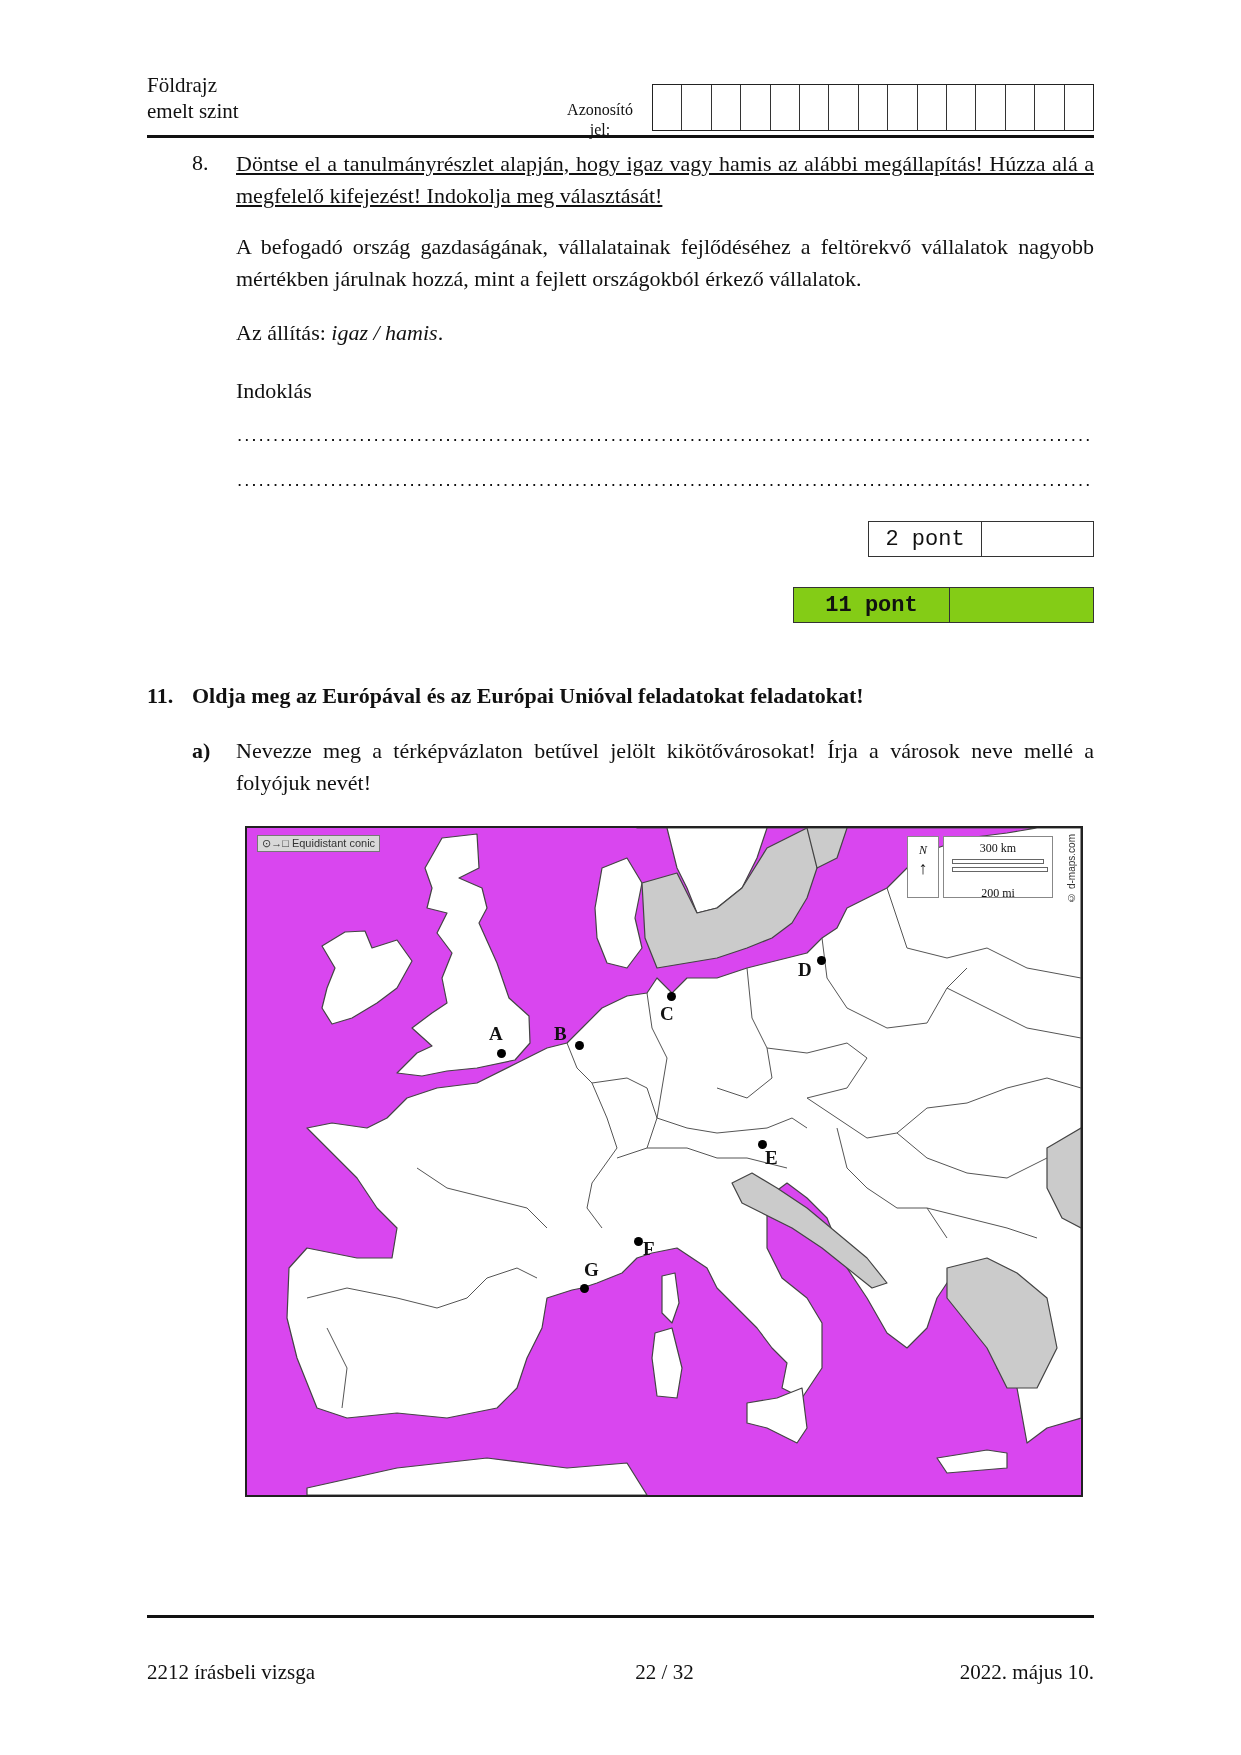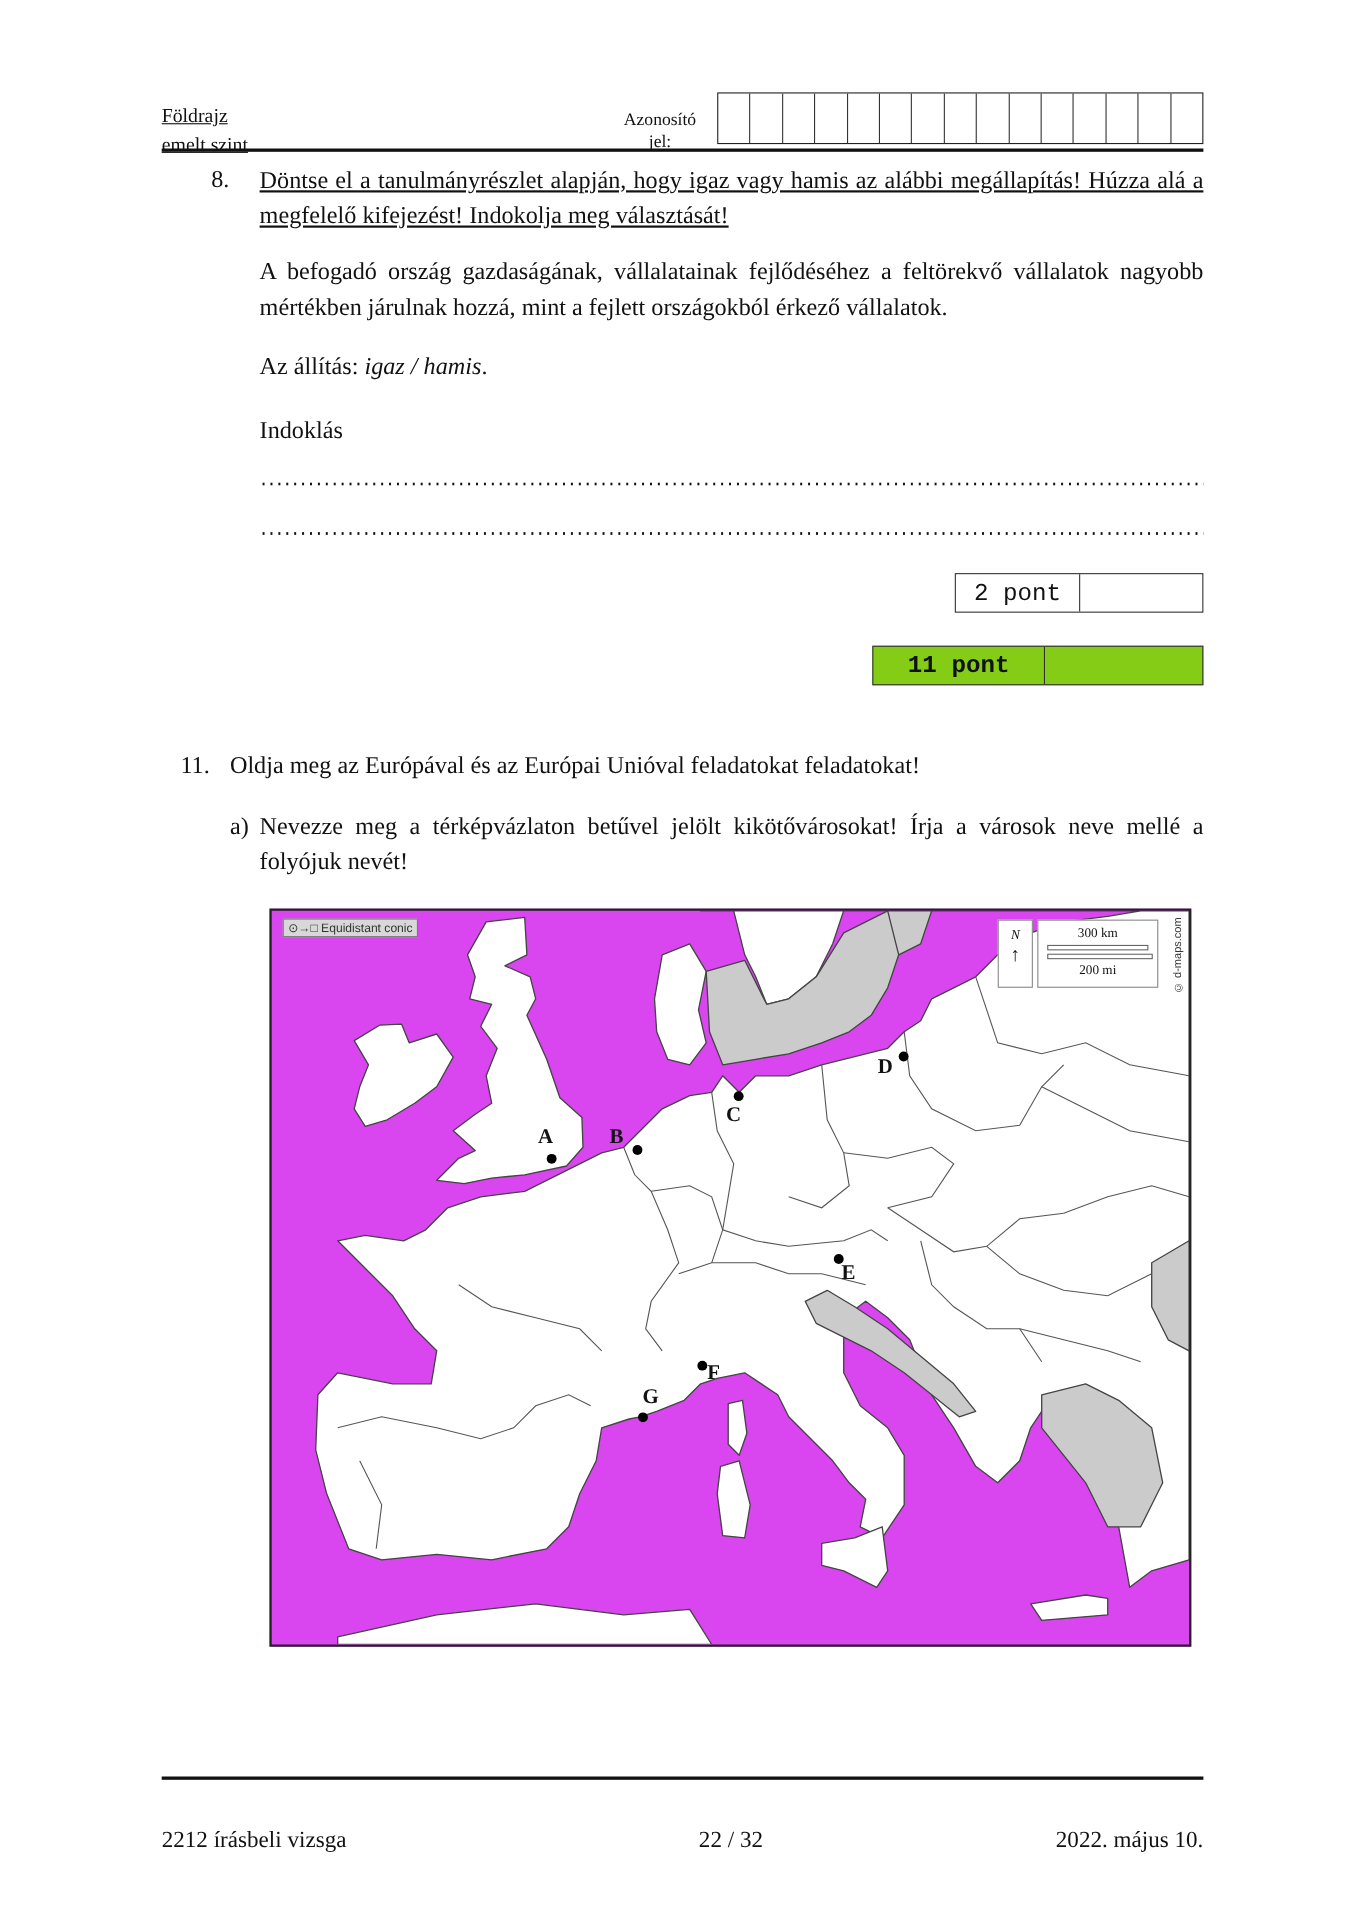--- a/index.html
+++ b/index.html
@@ -1,35 +1,35 @@
 <!DOCTYPE html>
 <html><head>
 <meta charset="utf-8">
 <style>
   html, body { margin:0; padding:0; background:#ffffff; }
   body { width:1241px; height:1755px; position:relative; overflow:hidden;
          font-family:"Liberation Serif", "DejaVu Serif", serif; color:#111; }
   .abs { position:absolute; }
-  .hdr-left { left:147px; top:92px; font-size:18px; line-height:26px;text-decoration:underline; }
+  .hdr-left { left:147px; top:72px; font-size:21px; line-height:26px; }
   .hdr-id-label { left:555px; top:100px; width:90px; text-align:center; font-size:16px; line-height:20px; }
   .id-box { left:652px; top:84px; width:442px; height:47px; border:1.5px solid #222; box-sizing:border-box; display:flex; }
   .id-cell { flex:1; border-right:1px solid #333; }
   .id-cell:last-child { border-right:none; }
   .rule { left:147px; width:947px; height:3px; background:#111; }
   .qnum { font-size:22px; }
   .p { font-size:22px; line-height:32px; text-align:justify; }
   .dots { left:236px; width:858px; height:4px; overflow:hidden;
           background-image: radial-gradient(circle, #111 1px, transparent 1.3px);
           background-size:7.2px 4px; background-repeat:repeat-x; }
   .score { display:flex; border:1.5px solid #333; box-sizing:border-box; }
   .score .lbl { border-right:1.5px solid #333; box-sizing:border-box; display:flex; align-items:center; justify-content:center; font-size:22px;font-family:Liberation Mono, monospace; }
   .score .val { flex:1; }
   .score.total { background:#84cc16; }
   .score.total .lbl { font-weight:bold; }
-  .bold { font-weight:normal;margin-left:17px; }
+  .bold { font-weight:bold; }
   .map { left:245px; top:826px; width:838px; height:671px; border:2px solid #222; box-sizing:border-box; background:#d946ef; overflow:hidden; }
   .map svg { display:block; }
   .proj-label { position:absolute; left:10px; top:7px; border:1px solid #777; background:#d8d8d8; font-family:"Liberation Sans", sans-serif; font-size:11px; padding:1px 4px; color:#333; }
   .scale-box { position:absolute; right:28px; top:8px; width:108px; height:60px; border:1px solid #888; background:#fff; font-size:12px; }
   .north-box { position:absolute; right:142px; top:8px; width:30px; height:60px; border:1px solid #888; background:#fff; font-size:12px; font-style:italic; text-align:center; }
   .credit { position:absolute; right:4px; top:6px; writing-mode:vertical-rl; transform:rotate(180deg); font-family:"Liberation Sans", sans-serif; font-size:10px; color:#333; }
   .city-label { position:absolute; font-weight:bold; font-size:19px; line-height:19px; }
   .city-dot { position:absolute; width:9px; height:9px; border-radius:50%; background:#000; }
   .footer { top:1660px; font-size:21px; }
 </style>
@@ -144,21 +144,21 @@
 
   <div class="proj-label">⊙→□ Equidistant conic</div>
   <div class="north-box">
     <div style="margin-top:6px;">N</div>
     <div style="font-style:normal; font-size:18px; line-height:20px;">↑</div>
   </div>
   <div class="scale-box">
     <div style="text-align:center; margin-top:4px;">300 km</div>
     <div style="margin:3px 8px 0 8px; height:3px; border:1px solid #666;"></div>
     <div style="margin:3px 4px 0 8px; height:3px; border:1px solid #666;"></div>
-    <div style="text-align:center; margin-top:2px;">200 mi</div>
+    <div style="text-align:center; margin-top:14px;">200 mi</div>
   </div>
   <div class="credit">© d-maps.com</div>
 
   <div class="city-dot" style="left:250px; top:221px;"></div>
   <div class="city-label" style="left:242px; top:196px;">A</div>
 
   <div class="city-dot" style="left:328px; top:213px;"></div>
   <div class="city-label" style="left:307px; top:196px;">B</div>
 
   <div class="city-dot" style="left:420px; top:164px;"></div>

